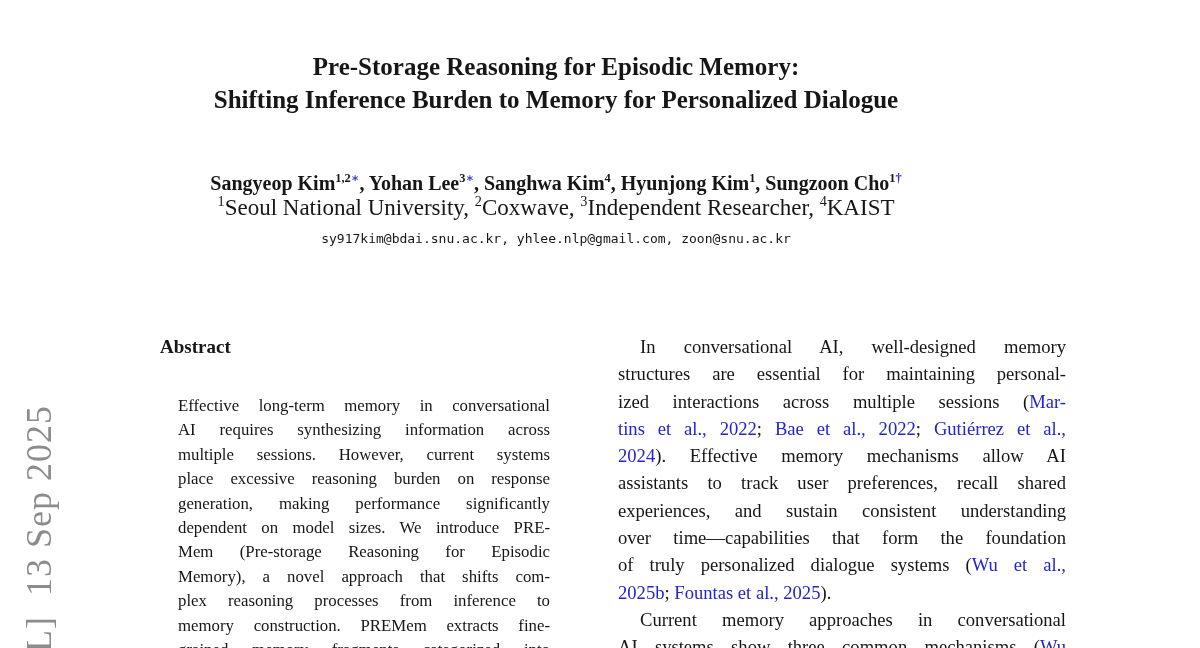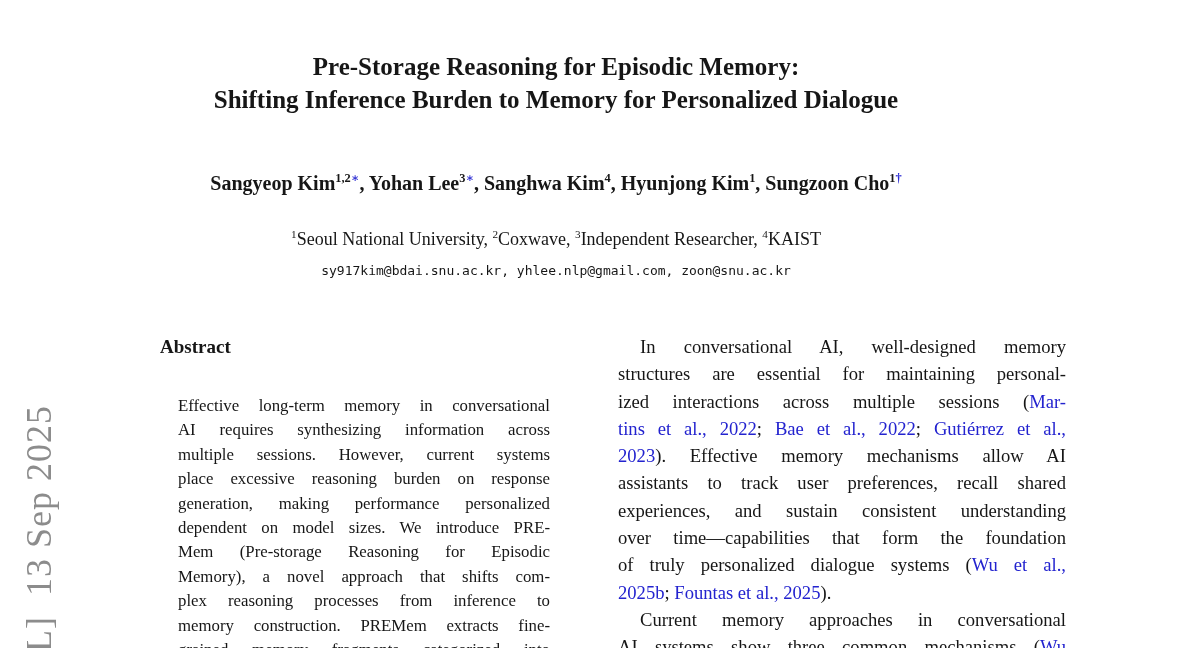--- a/index.html
+++ b/index.html
@@ -35,22 +35,22 @@
     font-weight: bold;
     line-height: 33px;
   }
   .authors {
     margin-top: 55px;
     font-size: 20px;
     font-weight: bold;
     line-height: 24px;
   }
   .affils {
-    margin-top: 34px;
-    font-size: 18px;
+    margin-top: 2px;
+    font-size: 23px;
     line-height: 21px;
   }
   .emails {
     margin-top: 11px;
     font-family: "DejaVu Sans Mono", "Liberation Mono", monospace;
     font-size: 13px;
     line-height: 20px;
   }
   .sup { vertical-align: super; font-size: 62%; line-height: 0; }
   .mark { color: #2a2ad2; }
@@ -96,36 +96,36 @@
   <div class="emails">sy917kim@bdai.snu.ac.kr, yhlee.nlp@gmail.com, zoon@snu.ac.kr</div>
 </div>
 
 <div class="col-left">
   <div class="abstract-heading">Abstract</div>
   <div class="abstract-body" id="abstract-body">
       <div class="line j"><span>Effective long-term memory in conversational</span></div>
       <div class="line j"><span>AI requires synthesizing information across</span></div>
       <div class="line j"><span>multiple sessions. However, current systems</span></div>
       <div class="line j"><span>place excessive reasoning burden on response</span></div>
-      <div class="line j"><span>generation, making performance personalized</span></div>
+      <div class="line j"><span>generation, making performance significantly</span></div>
       <div class="line j"><span>dependent on model sizes. We introduce PRE-</span></div>
       <div class="line j"><span>Mem (Pre-storage Reasoning for Episodic</span></div>
       <div class="line j"><span>Memory), a novel approach that shifts com-</span></div>
       <div class="line j"><span>plex reasoning processes from inference to</span></div>
       <div class="line j"><span>memory construction. PREMem extracts fine-</span></div>
       <div class="line j"><span>grained memory fragments categorized into</span></div>
     </div>
 </div>
 
 <div class="col-right" id="intro-body">
     <div class="line j ind"><span>In conversational AI, well-designed memory</span></div>
     <div class="line j"><span>structures are essential for maintaining personal-</span></div>
     <div class="line j"><span>ized interactions across multiple sessions (</span><span class="cite">Mar-</span></div>
     <div class="line j"><span class="cite">tins et al., 2022</span><span>; </span><span class="cite">Bae et al., 2022</span><span>; </span><span class="cite">Gutiérrez et al.,</span></div>
-    <div class="line j"><span class="cite">2023</span><span>). Effective memory mechanisms allow AI</span></div>
+    <div class="line j"><span class="cite">2024</span><span>). Effective memory mechanisms allow AI</span></div>
     <div class="line j"><span>assistants to track user preferences, recall shared</span></div>
     <div class="line j"><span>experiences, and sustain consistent understanding</span></div>
     <div class="line j"><span>over time—capabilities that form the foundation</span></div>
     <div class="line j"><span>of truly personalized dialogue systems (</span><span class="cite">Wu et al.,</span></div>
     <div class="line"><span class="cite">2025b</span><span>; </span><span class="cite">Fountas et al., 2025</span><span>).</span></div>
     <div class="line j ind"><span>Current memory approaches in conversational</span></div>
     <div class="line j"><span>AI systems show three common mechanisms (</span><span class="cite">Wu</span></div>
   </div>
 
 </body></html>

